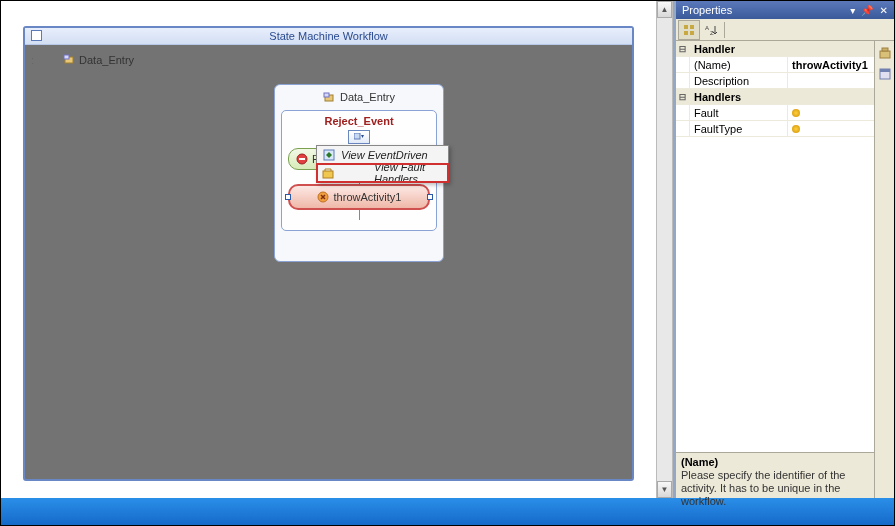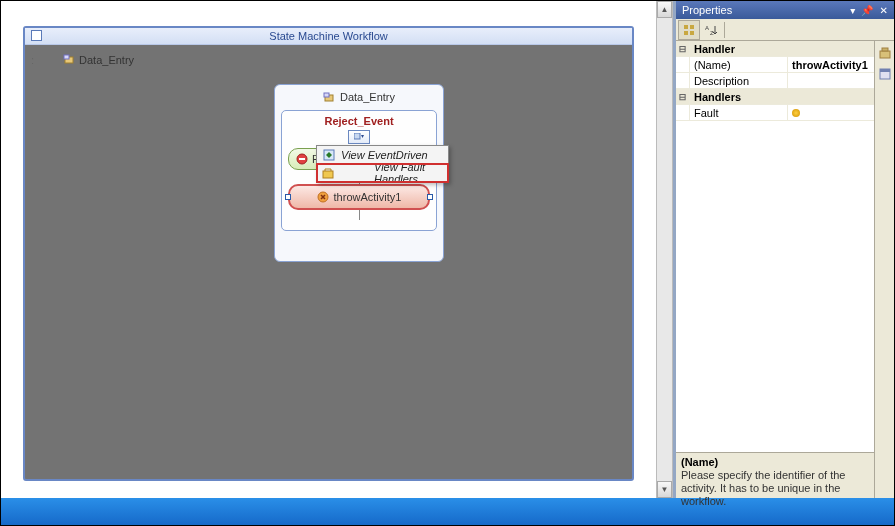--- a/index.html
+++ b/index.html
@@ -441,20 +441,27 @@
             <div class="prop-exp">⊟</div>
             <div class="prop-key" style="flex:1;border:none">Handlers</div>
           </div>
           <div class="prop-row">
             <div class="prop-exp"></div>
             <div class="prop-key">Fault</div>
             <div class="prop-val">
                 <span class="null-ind"></span>
               </div>
           </div>
+          <div class="prop-row">
+            <div class="prop-exp"></div>
+            <div class="prop-key">FaultType</div>
+            <div class="prop-val">
+                <span class="null-ind"></span>
+              </div>
+          </div>
         </div>
         <div class="prop-desc">
           <div class="prop-desc-title">(Name)</div>
           <div class="prop-desc-text">Please specify the identifier of the activity. It has to be unique in the workflow.</div>
         </div>
       </div>
       <div class="icon-strip">
         <div class="strip-icon">
           <svg width="14" height="14">
               <rect x="2" y="5" width="10" height="7" fill="#d8c078" stroke="#a08040"></rect>

